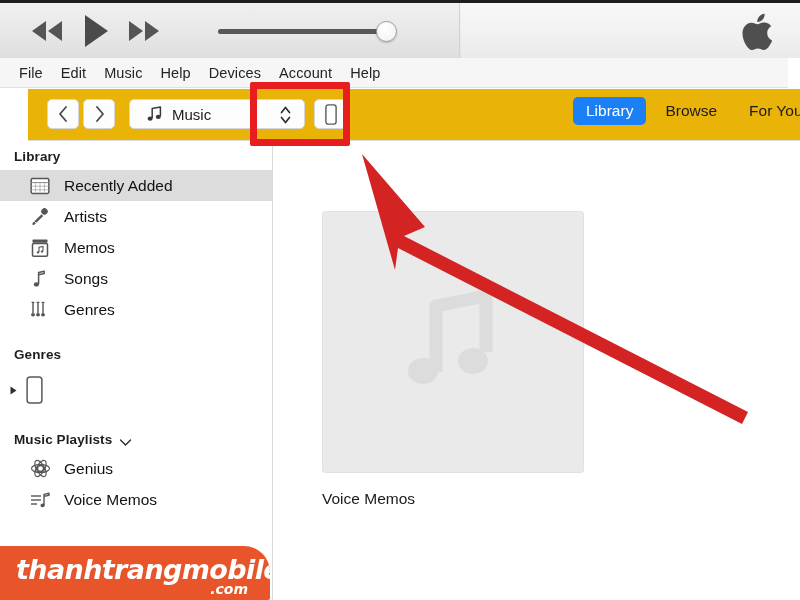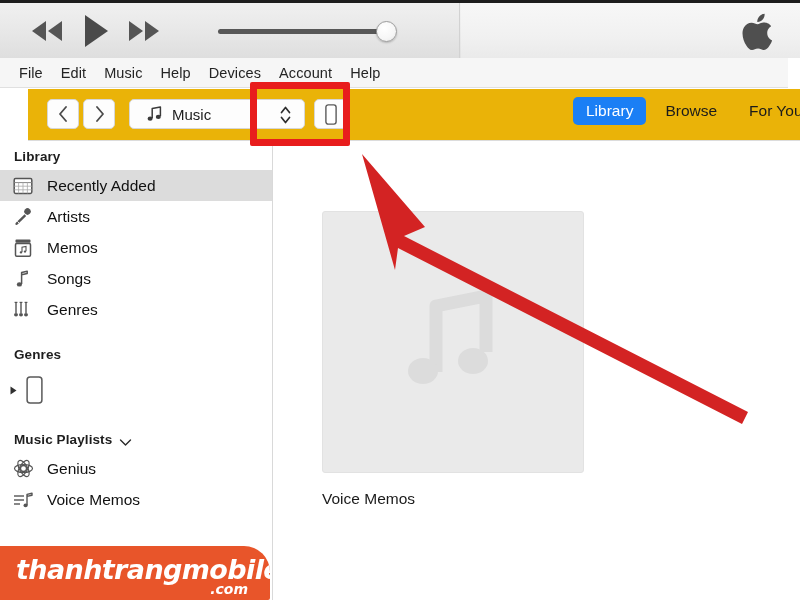--- a/index.html
+++ b/index.html
@@ -254,21 +254,21 @@
     font-size: 13.5px;
     font-weight: bold;
     color: #1e1e1e;
     padding: 8px 0 6px 14px;
     letter-spacing: 0.1px;
   }
   .sb-row {
     display: flex;
     align-items: center;
     height: 31px;
-    padding-left: 10px;
+    padding-left: 27px;
     cursor: pointer;
     box-sizing: border-box;
   }
   .sb-row.selected {
     background: #dcdcdc;
   }
   .sb-icon {
     width: 26px;
     display: flex;
     align-items: center;

